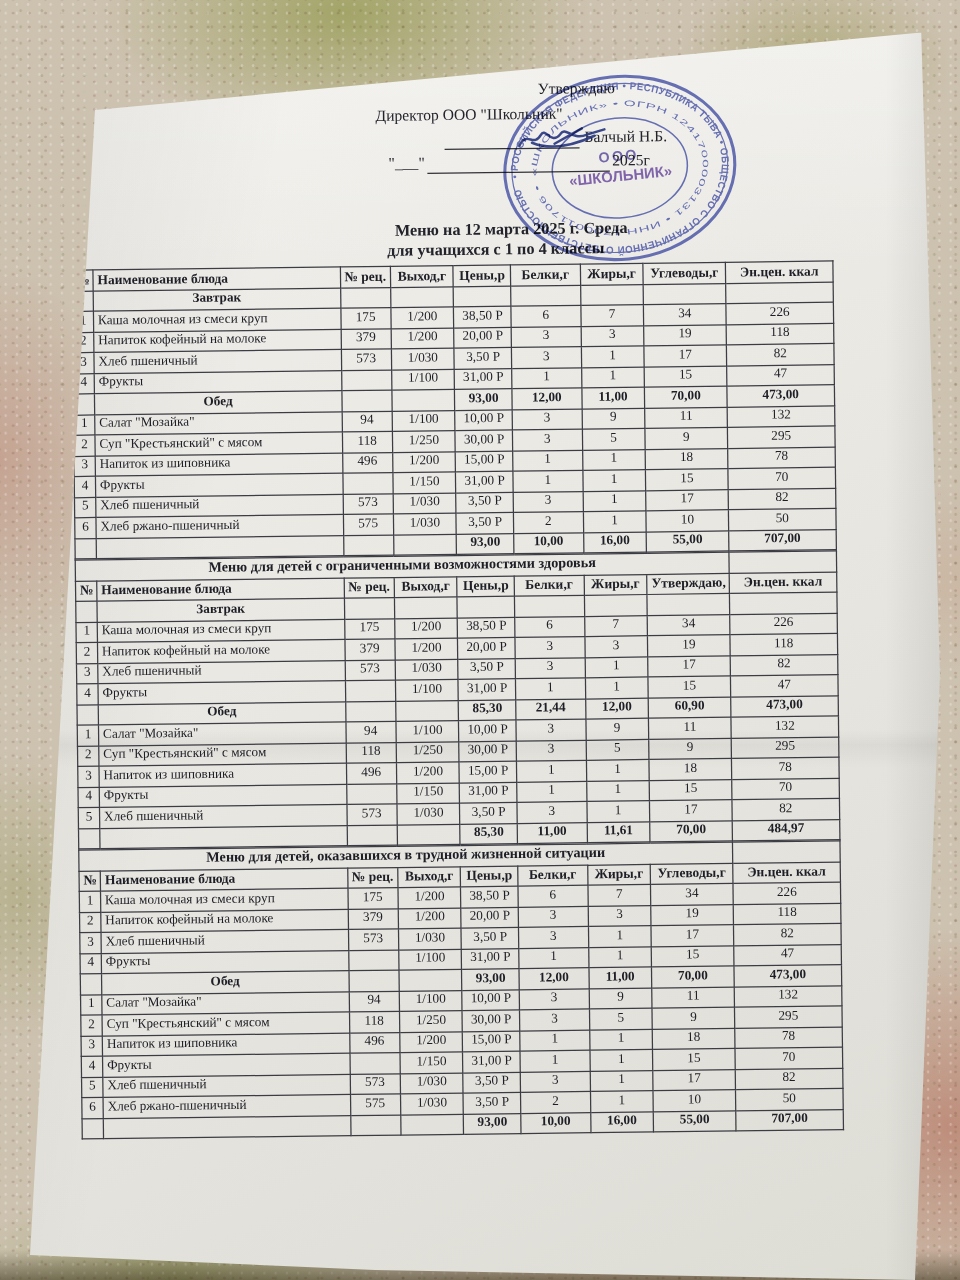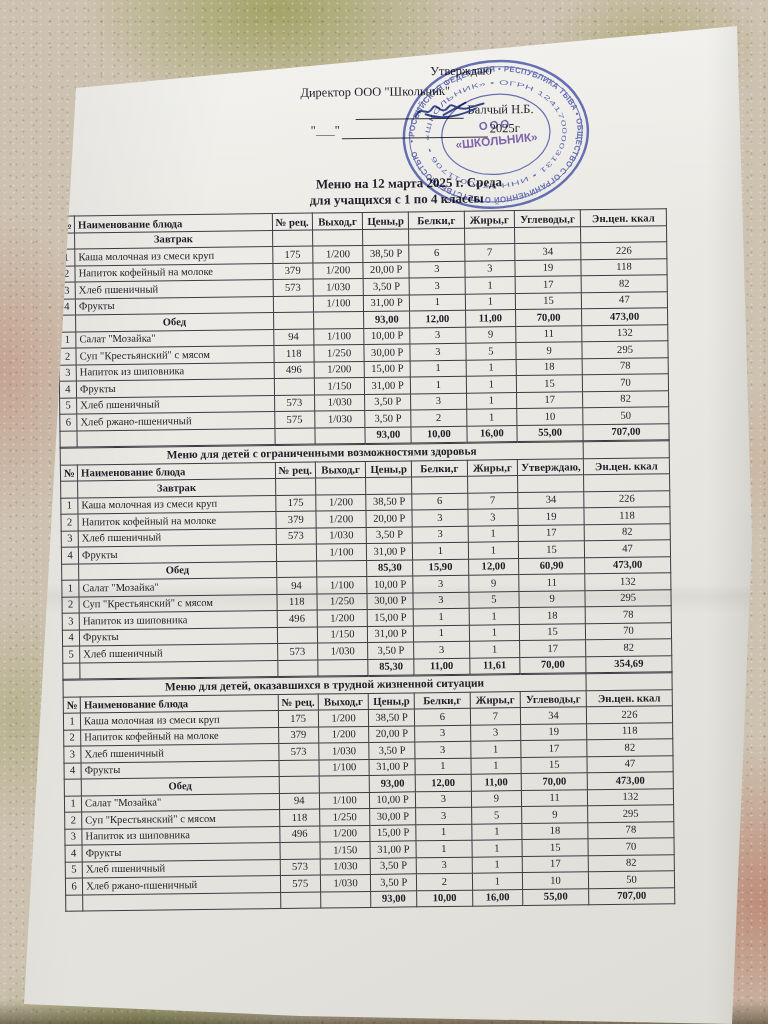--- a/index.html
+++ b/index.html
@@ -391,21 +391,21 @@
               <td>1</td>
               <td>15</td>
               <td>47</td>
             </tr>
             <tr class="section">
               <td></td>
               <td class="name">Обед</td>
               <td></td>
               <td></td>
               <td>85,30</td>
-              <td>15,90</td>
+              <td>21,44</td>
               <td>12,00</td>
               <td>60,90</td>
               <td>473,00</td>
             </tr>
             <tr class="item">
               <td>1</td>
               <td class="name">Салат "Мозайка"</td>
               <td>94</td>
               <td>1/100</td>
               <td>10,00 Р</td>
@@ -460,21 +460,21 @@
             </tr>
             <tr class="total">
               <td></td>
               <td class="name"></td>
               <td></td>
               <td></td>
               <td>85,30</td>
               <td>11,00</td>
               <td>11,61</td>
               <td>70,00</td>
-              <td>354,69</td>
+              <td>484,97</td>
             </tr>
           </tbody>
         </table>
         <table class="doc-table">
           <colgroup>
             <col style="width: 2.8%;">
             <col style="width: 32.4%;">
             <col style="width: 6.6%;">
             <col style="width: 8.3%;">
             <col style="width: 7.5%;">

